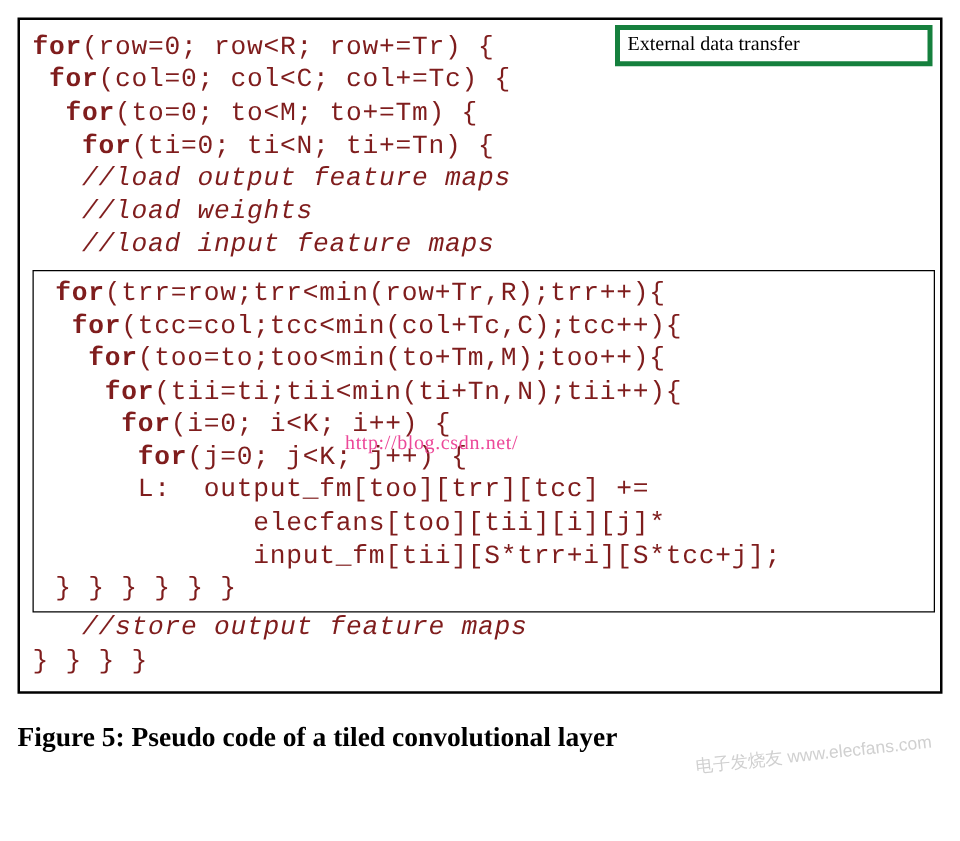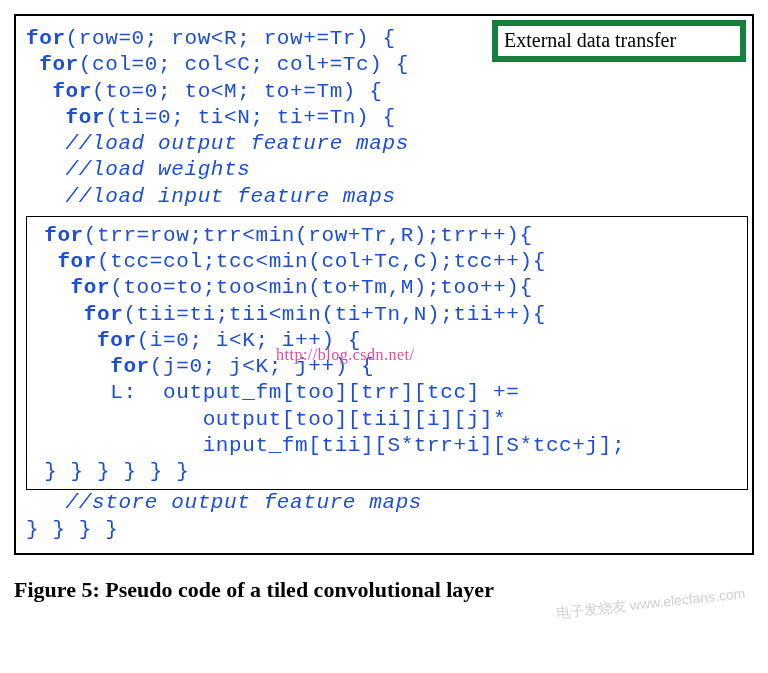--- a/index.html
+++ b/index.html
@@ -16,30 +16,30 @@
     padding: 10px 6px 10px 10px;
     box-sizing: border-box;
     width: 740px;
   }
   .code {
     font-family: "Courier New", monospace;
     font-size: 21px;
     letter-spacing: 0.6px;
     line-height: 1.25;
     white-space: pre;
-    color: #1d4ed8;
+    color: #7f1d1d;
   }
   .kw { font-weight: bold; }
   .it { font-style: italic; }
   .note-box {
     position: absolute;
-    border: 6px solid #15803d;
+    border: 4px solid #15803d;
     background: #fff;
     font-family: "Times New Roman", serif;
-    font-size: 20px;
+    font-size: 16px;
     line-height: 1.2;
     padding: 2px 6px 4px 6px;
     box-sizing: border-box;
   }
   .note-top { top: 4px; right: 6px; width: 254px; }
   .note-mid { top: 202px; right: 6px; width: 254px; }
   .inner-frame {
     border: 1px solid #000;
     margin-top: 6px;
     padding: 6px 4px 4px 4px;
@@ -94,21 +94,21 @@
    <span class="it">//load input feature maps</span></div>
 
   <div class="inner-frame">
     <div class="code"> <span class="kw">for</span><span>(trr=row;trr&lt;min(row+Tr,R);trr++){</span>
   <span class="kw">for</span><span>(tcc=col;tcc&lt;min(col+Tc,C);tcc++){</span>
    <span class="kw">for</span><span>(too=to;too&lt;min(to+Tm,M);too++){</span>
     <span class="kw">for</span><span>(tii=ti;tii&lt;min(ti+Tn,N);tii++){</span>
      <span class="kw">for</span><span>(i=0; i&lt;K; i++) {</span>
       <span class="kw">for</span><span>(j=0; j&lt;K; j++) {</span>
       <span>L:  output_fm[too][trr][tcc] +=</span>
-       <span>      output[too][tii][i][j]*</span>
+       <span>      elecfans[too][tii][i][j]*</span>
        <span>      input_fm[tii][S*trr+i][S*tcc+j];</span>
  <span>} } } } } }</span></div>
   </div>
 
   <div class="code">   <span class="it">//store output feature maps</span>
 <span>} } } }</span></div>
 
 </div>
 
 <div class="caption">Figure 5:  Pseudo code of a tiled convolutional layer</div>

